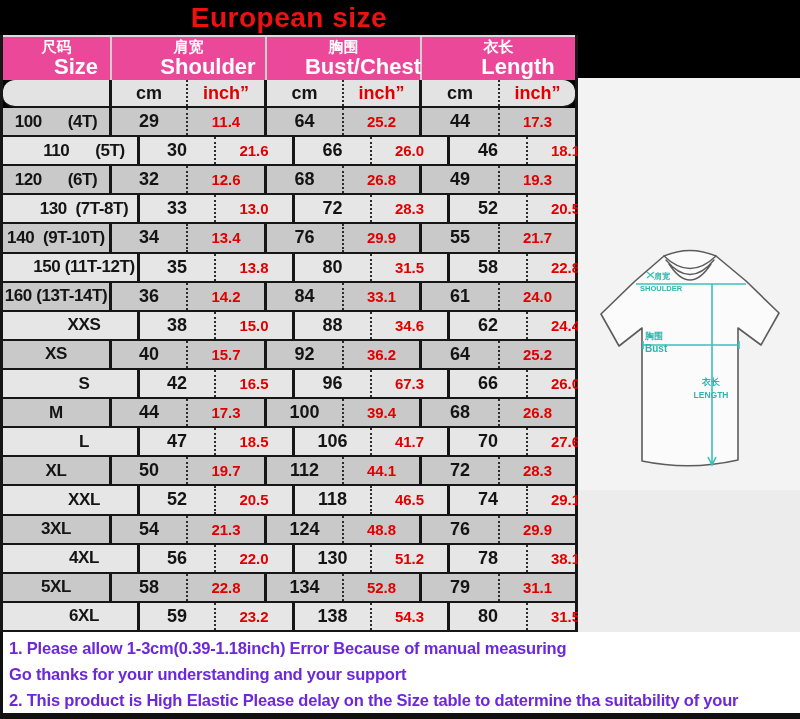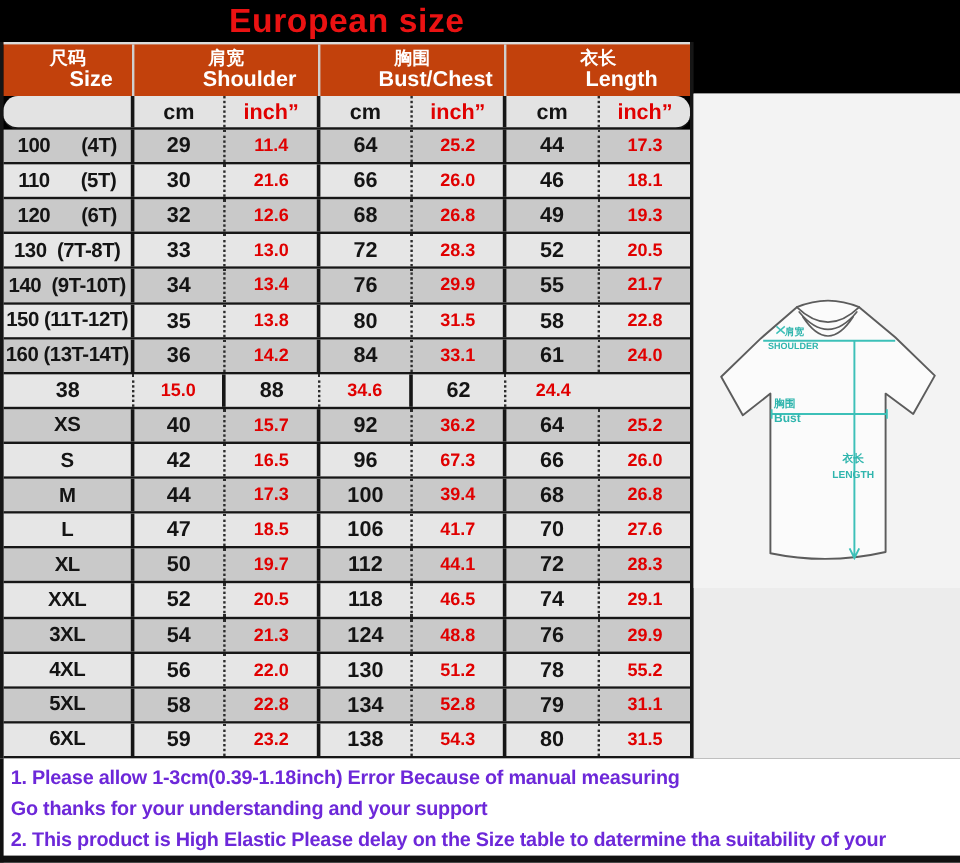--- a/index.html
+++ b/index.html
@@ -8,33 +8,33 @@
     background:#000; font-family:"Liberation Sans", sans-serif; font-weight:700;
   }
   
   .title-bar{position:absolute; top:0; left:0; width:578px; height:35px;
     display:flex; align-items:center; justify-content:center;}
   .title-text{color:#ea1212; font-size:28px; letter-spacing:0.5px;}
   
   .table-wrap{position:absolute; top:35px; left:0; width:578px; height:597px;
     box-sizing:border-box; border-left:3px solid #161616; border-right:3px solid #161616;}
   .head-row{display:grid; grid-template-columns:109px 155px 155px 153px;
-    height:45px; box-sizing:border-box; border-top:2px solid #dcdcdc; background:#c2410c;}
+    height:45px; box-sizing:border-box; border-top:2px solid #dcdcdc; background:#ec4899;}
   .head-cell{display:flex; flex-direction:column; align-items:center; justify-content:center;
     color:#fff; line-height:1.05;}
   .head-cell.sep{border-right:2px solid #cfcfcf;}
   .head-zh{font-size:15px;}
-  .head-en{font-size:18px;margin-left:39px;}
+  .head-en{font-size:22px;margin-left:39px;}
   .trow{display:grid; grid-template-columns:109px 76px 79px 77px 78px 78px 75px;
     box-sizing:border-box; border-bottom:2px solid #161616;}
   .subhead{height:28px; background:#e3e3e3;border-radius:12px;}
   .tbody{height:524px; display:flex; flex-direction:column;}
   .tbody .trow{flex:1 1 auto;text-align:center;}
   .trow.odd{background:#c9c9c9;}
-  .trow.even{background:#e6e6e6;}
+  .trow.even{background:#e6e6e6;padding-left:28px;}
   .cell{display:flex; align-items:center; justify-content:center; box-sizing:border-box;
     color:#141414;}
   .size-cell{border-right:3px solid #161616; font-size:17px; letter-spacing:-0.4px; white-space:pre;}
   .cm-cell{border-right:2px dotted #2b2b2b; font-size:18px;}
   .inch-cell{border-right:3px solid #161616; font-size:15px; color:#e00000;}
   .inch-cell.last{border-right:none;}
   .subhead .cm-cell{font-size:18px;}
   .subhead .inch-cell{font-size:18px;}
   
   .side-panel{position:absolute; left:578px; top:78px; width:222px; height:554px; background:#ececec;}
@@ -144,20 +144,21 @@
         <div class="trow odd">
           <div class="cell size-cell">160 (13T-14T)</div>
           <div class="cell cm-cell">36</div>
           <div class="cell inch-cell">14.2</div>
           <div class="cell cm-cell">84</div>
           <div class="cell inch-cell">33.1</div>
           <div class="cell cm-cell">61</div>
           <div class="cell inch-cell last">24.0</div>
         </div>
         <div class="trow even">
+          <div class="cell size-cell">XXS</div>
           <div class="cell cm-cell">38</div>
           <div class="cell inch-cell">15.0</div>
           <div class="cell cm-cell">88</div>
           <div class="cell inch-cell">34.6</div>
           <div class="cell cm-cell">62</div>
           <div class="cell inch-cell last">24.4</div>
         </div>
         <div class="trow odd">
           <div class="cell size-cell">XS</div>
           <div class="cell cm-cell">40</div>
@@ -221,21 +222,21 @@
           <div class="cell cm-cell">76</div>
           <div class="cell inch-cell last">29.9</div>
         </div>
         <div class="trow even">
           <div class="cell size-cell">4XL</div>
           <div class="cell cm-cell">56</div>
           <div class="cell inch-cell">22.0</div>
           <div class="cell cm-cell">130</div>
           <div class="cell inch-cell">51.2</div>
           <div class="cell cm-cell">78</div>
-          <div class="cell inch-cell last">55.2</div>
+          <div class="cell inch-cell last">38.1</div>
         </div>
         <div class="trow odd">
           <div class="cell size-cell">5XL</div>
           <div class="cell cm-cell">58</div>
           <div class="cell inch-cell">22.8</div>
           <div class="cell cm-cell">134</div>
           <div class="cell inch-cell">52.8</div>
           <div class="cell cm-cell">79</div>
           <div class="cell inch-cell last">31.1</div>
         </div>

